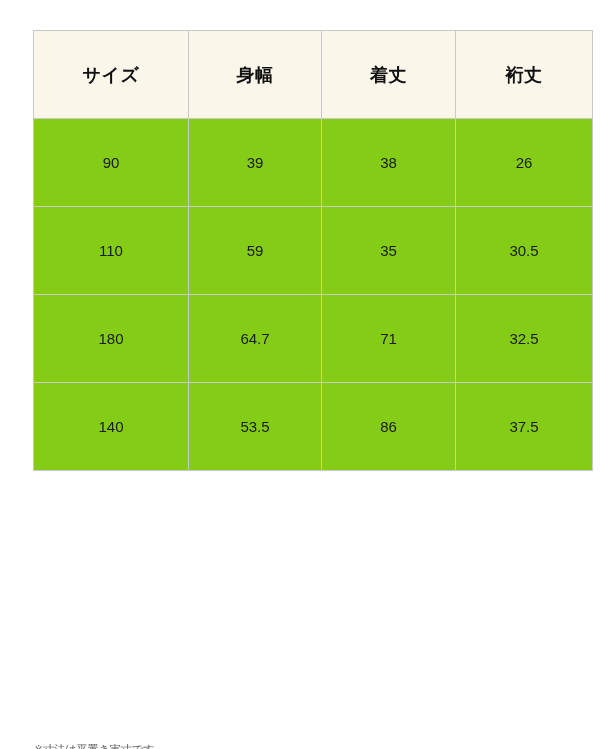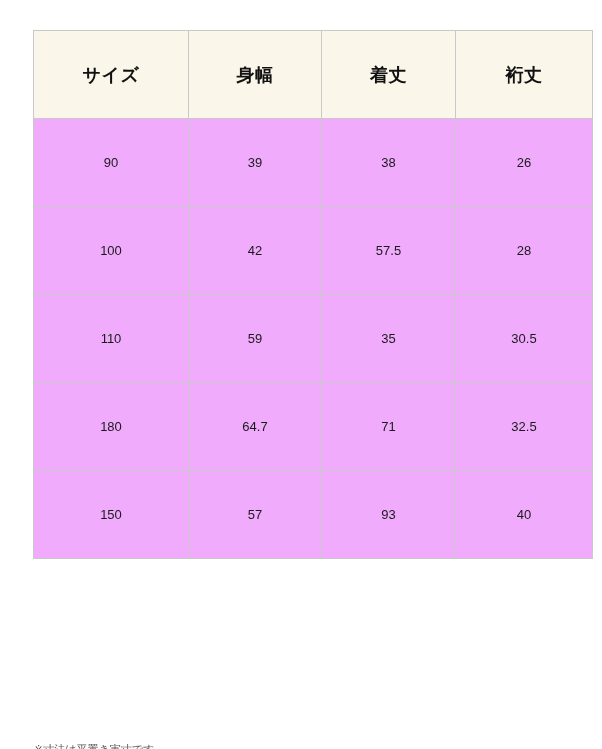--- a/index.html
+++ b/index.html
@@ -48,23 +48,23 @@
     box-sizing: border-box;
   }
   table.size-table th {
     background: #fbf6ea;
     font-weight: bold;
     font-size: 18px;
     letter-spacing: 0.5px;
     color: #111111;
   }
   table.size-table td {
-    background: #f0abfc;
+    background: #84cc16;
     font-weight: normal;
-    font-size: 13px;
+    font-size: 15px;
     color: #1a1a1a;
   }
   .footnote {
     position: absolute;
     left: 34px;
     top: 742px;
     width: 540px;
     font-size: 11px;
     line-height: 14px;
     color: #555555;
@@ -94,42 +94,36 @@
         </tr>
       </thead>
       <tbody>
         <tr>
           <td>90</td>
           <td>39</td>
           <td>38</td>
           <td>26</td>
         </tr>
         <tr>
-          <td>100</td>
-          <td>42</td>
-          <td>57.5</td>
-          <td>28</td>
-        </tr>
-        <tr>
           <td>110</td>
           <td>59</td>
           <td>35</td>
           <td>30.5</td>
         </tr>
         <tr>
           <td>180</td>
           <td>64.7</td>
           <td>71</td>
           <td>32.5</td>
         </tr>
         <tr>
-          <td>150</td>
-          <td>57</td>
-          <td>93</td>
-          <td>40</td>
+          <td>140</td>
+          <td>53.5</td>
+          <td>86</td>
+          <td>37.5</td>
         </tr>
       </tbody>
     </table>
   </div>
 
   <div class="footnote">※寸法は平置き実寸です</div>
 
 </div>
 
 </body></html>

